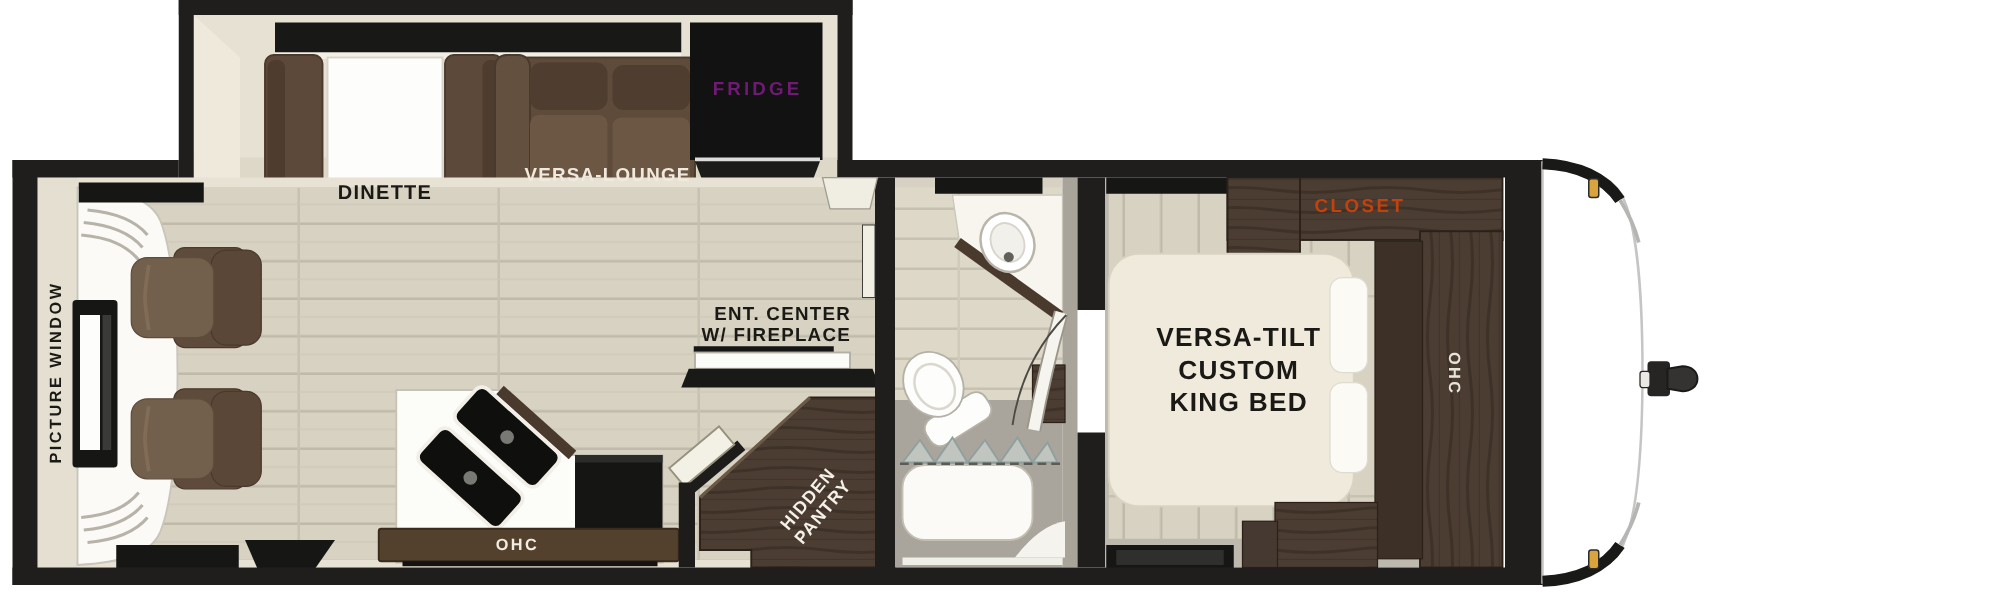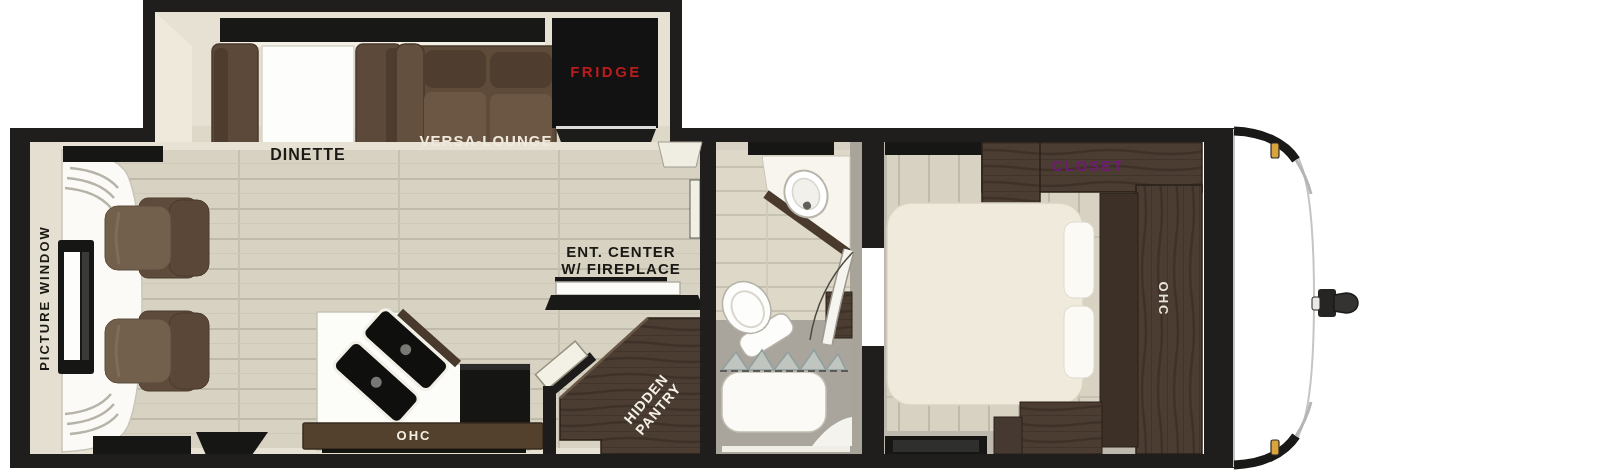--- a/index.html
+++ b/index.html
@@ -14,26 +14,26 @@
     letter-spacing:1px;line-height:1.1;z-index:5;pointer-events:none;
   }
   .label span{display:block;}
   .rot-ccw{transform:translate(-50%,-50%) rotate(-90deg);}
   .rot-cw{transform:translate(-50%,-50%) rotate(90deg);}
   .rot-pantry{transform:translate(-50%,-50%) rotate(-50deg);}
   .ink{color:#1a1915;}
   .lbl-picture-window{font-size:13px;letter-spacing:2px;}
   .lbl-dinette{font-size:16px;margin-top:40px;}
   .lbl-versa{font-size:15px;color:#f0e9dd;}
-  .lbl-fridge{font-size:15px;letter-spacing:2.5px;color:#b91c1c;}
+  .lbl-fridge{font-size:15px;letter-spacing:2.5px;color:#701a75;}
   .lbl-ent{font-size:15px;line-height:17px;}
   .lbl-ohc-k{font-size:13px;letter-spacing:2px;color:#f2ece1;}
   .lbl-pantry{font-size:14px;line-height:16px;color:#f5f1e8;}
   .lbl-shower{font-size:16px;line-height:20px;}
-  .lbl-closet{font-size:15px;letter-spacing:2px;color:#701a75;}
+  .lbl-closet{font-size:15px;letter-spacing:2px;color:#c2410c;}
   .lbl-ohc-b{font-size:13px;letter-spacing:2px;color:#e9e4da;}
   .lbl-bed{font-size:21px;line-height:26px;}
 </style>
 </head>
 <body>
 
 <div id="stage">
 
 <svg id="plan-svg" width="1600" height="476" viewBox="0 0 1600 476">
   <defs>
@@ -268,31 +268,36 @@
 </svg>
 
 <div class="label rot-ccw ink lbl-picture-window" style="left:45px;top:298px;">PICTURE WINDOW</div>
 
 <div class="label ink lbl-dinette" style="left:308px;top:115px;">DINETTE</div>
 
 <div class="label lbl-versa" style="left:486px;top:109px;margin-top:32px;">VERSA-LOUNGE</div>
 
 <div class="label lbl-fridge" style="left:606px;top:72px;">FRIDGE</div>
 
-<div class="label ink lbl-ent" style="left:621px;top:260px;">
+<div class="label ink lbl-ent" style="left:621px;top:260px;text-align:right;">
   <span>ENT. CENTER</span>
   <span>W/ FIREPLACE</span>
 </div>
 
 <div class="label lbl-ohc-k" style="left:414px;top:436px;">OHC</div>
 
 <div class="label rot-pantry lbl-pantry" style="left:652px;top:404px;">
   <span>HIDDEN</span>
   <span>PANTRY</span>
 </div>
 
 
 <div class="label lbl-closet" style="left:1088px;top:166px;">CLOSET</div>
 
 <div class="label rot-cw lbl-ohc-b" style="left:1163px;top:299px;">OHC</div>
 
-
+<div class="label ink lbl-bed" style="left:991px;top:297px;">
+  <span>VERSA-TILT</span>
+  <span>CUSTOM</span>
+  <span>KING BED</span>
 </div>
 
+</div>
+
 </body></html>

